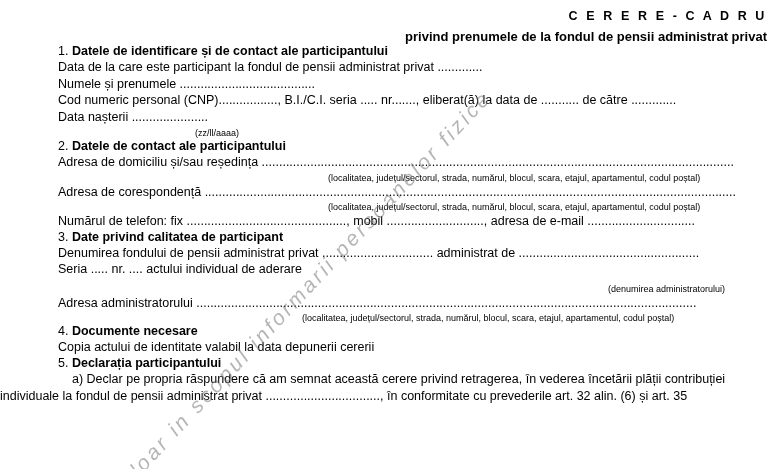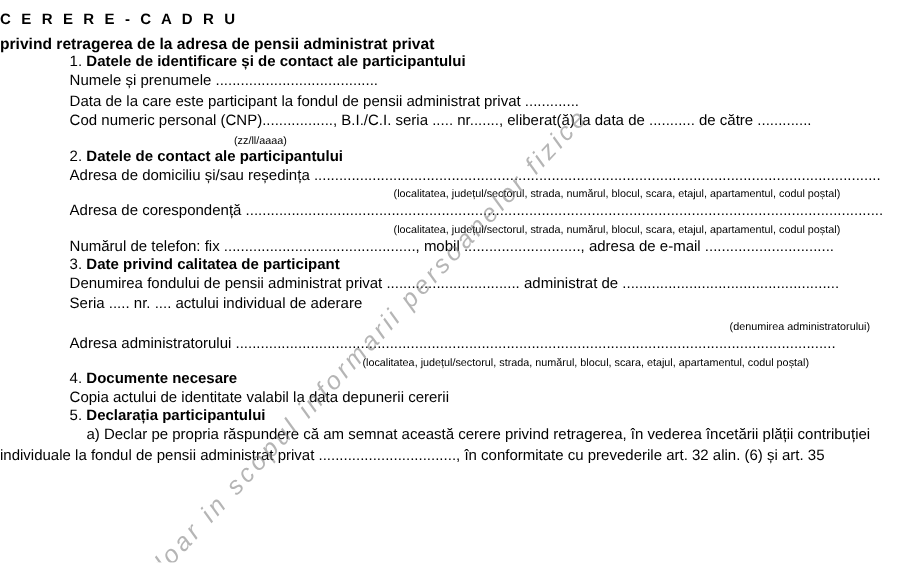--- a/index.html
+++ b/index.html
@@ -45,21 +45,21 @@
   }
 
   
   #content {
     position: relative;
     z-index: 2;
     padding: 0;
   }
 
   .title-block {
-    text-align: left;
+    text-align: right;
     margin-top: 9px;
   }
   .title-main {
     font-weight: bold;
     font-size: 12.5px;
     letter-spacing: 2.6px;
   }
   .title-sub {
     font-weight: bold;
     font-size: 13px;
@@ -110,31 +110,32 @@
 <div id="page">
 
   <div id="watermark">
     <div class="wm-text">doar in scopul informarii persoanelor fizice</div>
   </div>
 
   <div id="content">
 
     <div class="title-block">
       <div class="title-main">C E R E R E - C A D R U</div>
-      <div class="title-sub">privind retragerea de la adresa de pensii administrat privat</div>
+      <div class="title-sub">privind prenumele de la fondul de pensii administrat privat</div>
     </div>
 
     <div class="section">
       <div class="sec-head">
         <span class="num">1.</span>
         <span class="txt">Datele de identificare și de contact ale participantului</span>
       </div>
+      <div class="line">Data de la care este participant la fondul de pensii administrat privat .............</div>
       <div class="line">Numele și prenumele .......................................</div>
-      <div class="line">Data de la care este participant la fondul de pensii administrat privat .............</div>
       <div class="line">Cod numeric personal (CNP)................., B.I./C.I. seria ..... nr......., eliberat(ă) la data de ........... de către .............</div>
+      <div class="line">Data nașterii ......................</div>
       <div class="caption c-dob">(zz/ll/aaaa)</div>
     </div>
 
     <div class="section">
       <div class="sec-head">
         <span class="num">2.</span>
         <span class="txt">Datele de contact ale participantului</span>
       </div>
       <div class="line">Adresa de domiciliu și/sau reședința ........................................................................................................................................</div>
       <div class="caption c-addr1">(localitatea, județul/sectorul, strada, numărul, blocul, scara, etajul, apartamentul, codul poștal)</div>

